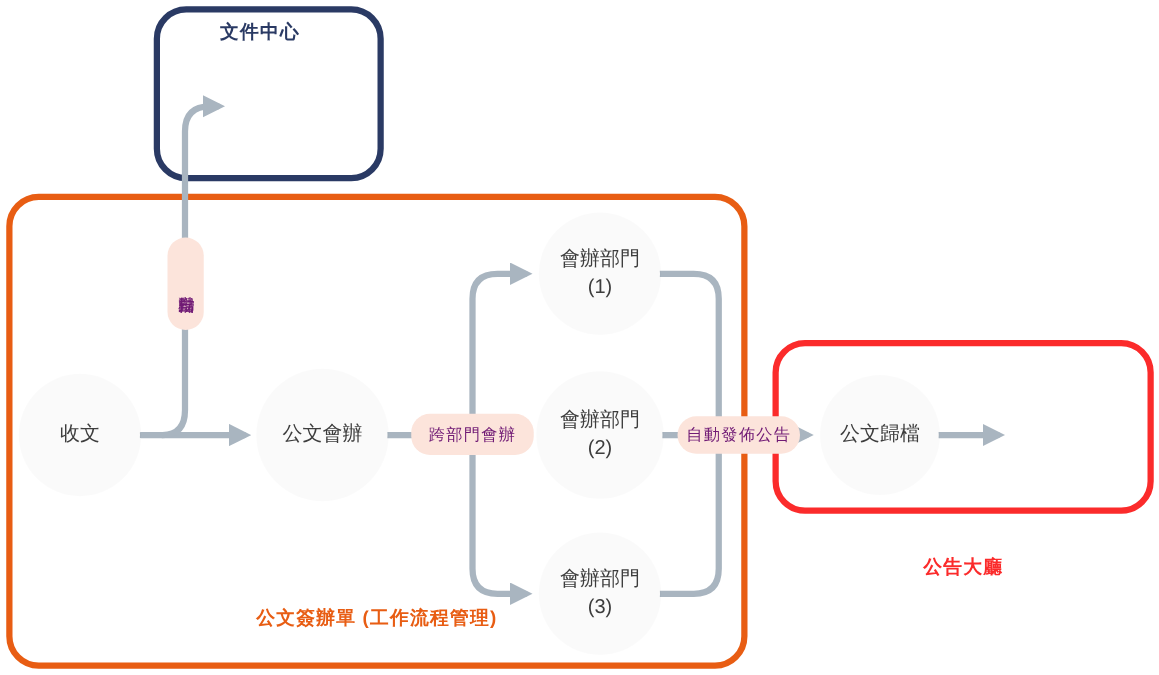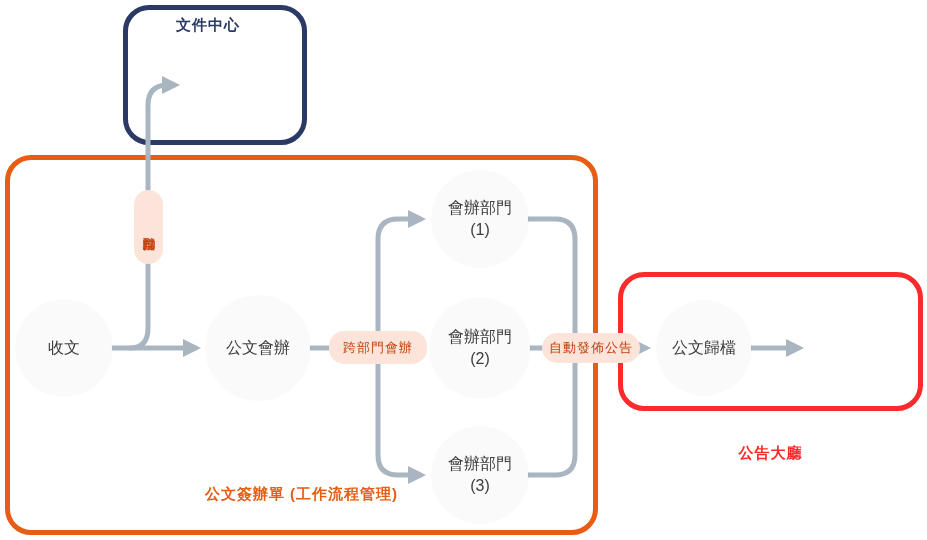--- a/index.html
+++ b/index.html
@@ -16,21 +16,21 @@
   .title-orange{color:#e85d13;}
   .title-red{color:#fb2b2b;}
   .connectors{position:absolute;left:0;top:0;width:927px;height:540px;z-index:2;}
   .node{
     position:absolute;background:#fafafa;border-radius:50%;
     display:flex;flex-direction:column;align-items:center;justify-content:center;
     color:#3d3d3d;font-size:16px;line-height:1.35;text-align:center;z-index:4;
     box-shadow:0 0 0 1px rgba(0,0,0,0.02);
   }
   .edge-label{
-    position:absolute;background:#fce4db;color:#c2410c;border-radius:15px;
+    position:absolute;background:#fce4db;color:#701a75;border-radius:15px;
     font-size:13px;display:flex;align-items:center;justify-content:center;
     z-index:3;letter-spacing:1px;
   }
   .edge-label.vertical{
     writing-mode:vertical-rl;text-orientation:upright;letter-spacing:0;
   }
 </style>
 </head>
 <body>
 

